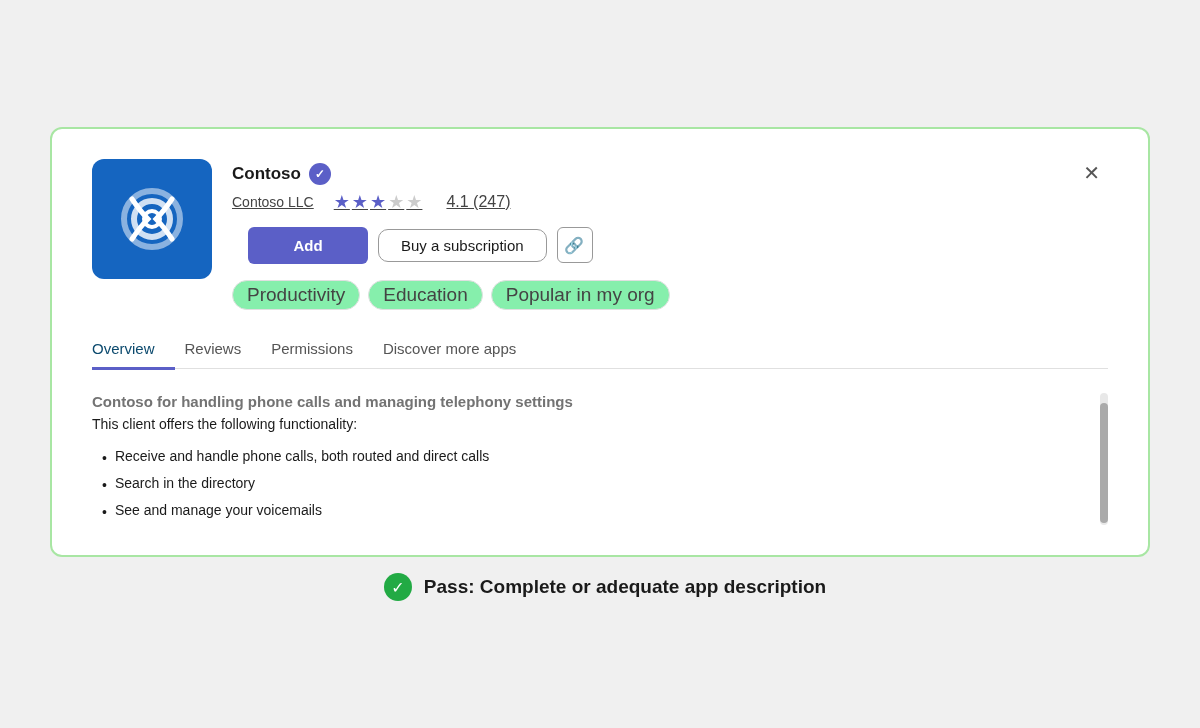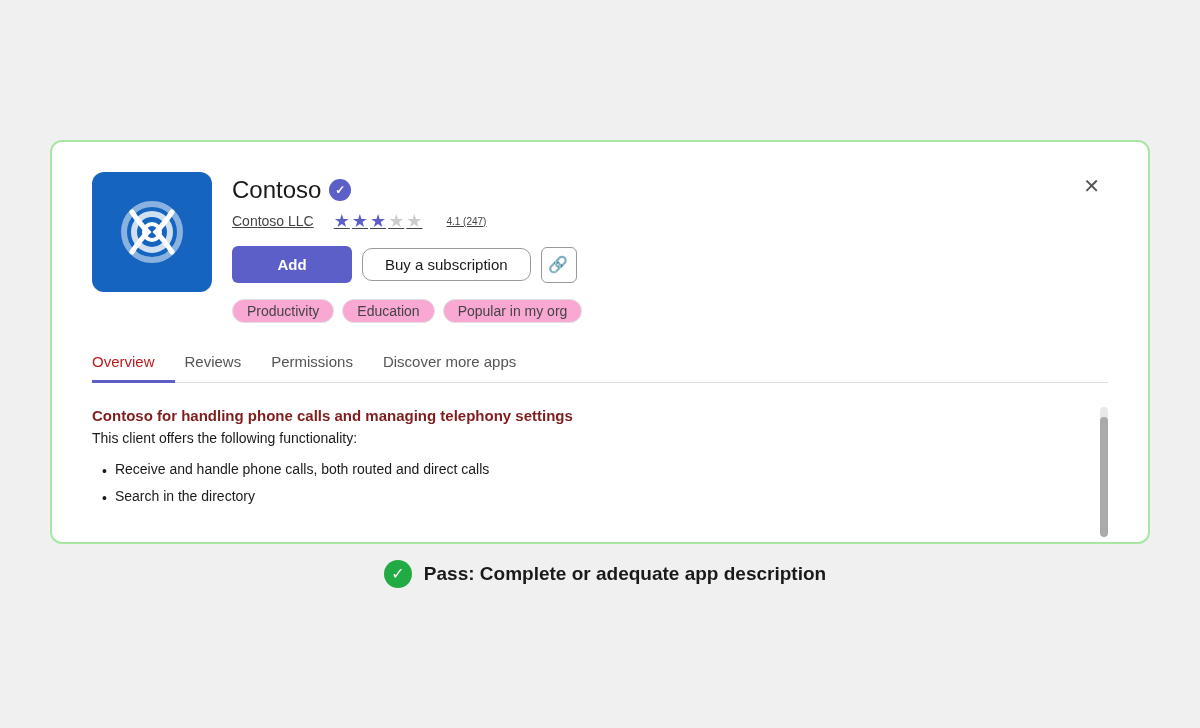--- a/index.html
+++ b/index.html
@@ -56,22 +56,22 @@
     }
 
     .app-title-row {
       display: flex;
       align-items: center;
       gap: 8px;
       margin-bottom: 6px;
     }
 
     .app-name {
-      font-size: 24px;
-      font-weight: 400;
+      font-size: 17px;
+      font-weight: 700;
       color: #1a1a1a;
     }
 
     .verified-icon {
       width: 22px;
       height: 22px;
       background: #5b5fc7;
       border-radius: 50%;
       display: flex;
       align-items: center;
@@ -99,41 +99,42 @@
 
     .star {
       font-size: 18px;
     }
 
     .star.filled { color: #5b5fc7; }
     .star.empty { color: #ccc; }
 
     .rating-text {
       color: #444;
-      font-size: 10px;
+      font-size: 16px;
       margin-left: 4px;
     }
 
     .action-row {
       display: flex;
       align-items: center;
       gap: 10px;
       margin-bottom: 16px;
     }
 
     .btn-add {
       background: #5b5fc7;
       color: white;
       border: none;
       border-radius: 6px;
       padding: 10px 32px;
       font-size: 15px;
       font-weight: 600;
       cursor: pointer;
       min-width: 120px;
+      margin-left: 16px;
     }
 
     .btn-subscribe {
       background: white;
       color: #1a1a1a;
       border: 1.5px solid #999;
       border-radius: 10px;
       padding: 7px 22px;
       font-size: 15px;
       font-weight: 500;
@@ -153,25 +154,25 @@
       font-size: 16px;
       color: #555;
     }
 
     .tags-row {
       display: flex;
       gap: 8px;
     }
 
     .tag {
-      background: #f9a8d4;
+      background: #86efac;
       color: #444;
       border-radius: 20px;
       padding: 3px 14px;
-      font-size: 14px;
+      font-size: 19px;
       border: 1px solid #e0e0e0;
     }
 
     .close-btn {
       position: absolute;
       top: 0;
       right: 0;
       background: none;
       border: none;
       font-size: 20px;
@@ -197,21 +198,21 @@
       margin-bottom: -1.5px;
       margin-right: 10px;
       font-weight: 400;
       background: none;
       border-top: none;
       border-left: none;
       border-right: none;
     }
 
     .tab.active {
-      color: #b91c1c;
+      color: #0c4a6e;
       border-bottom: 3px solid #5b5fc7;
       font-weight: 500;
     }
 
     .content-area {
       display: flex;
       padding-top: 24px;
     }
 
     .main-content {
@@ -232,21 +233,21 @@
       height: 120px;
       background: #aaa;
       border-radius: 4px;
       position: absolute;
       top: 10px;
     }
 
     .section-title {
       font-size: 15px;
       font-weight: 700;
-      color: #7f1d1d;
+      color: #737373;
       margin-bottom: 3px;
     }
 
     .section-body {
       font-size: 14px;
       color: #1a1a1a;
       line-height: 1.6;
       margin-bottom: 4px;
     }
 
@@ -364,20 +365,23 @@
     <div class="main-content">
       <p class="section-title">Contoso for handling phone calls and managing telephony settings</p>
       <p class="section-body">This client offers the following functionality:</p>
       <ul class="bullet-list">
         <li>
             <span>Receive and handle phone calls, both routed and direct calls</span>
           </li>
         <li>
             <span>Search in the directory</span>
           </li>
+        <li>
+            <span>See and manage your voicemails</span>
+          </li>
       </ul>
     </div>
     <div class="scrollbar">
       <div class="scrollbar-thumb"></div>
     </div>
   </div>
 
 </div>
 
 <div class="pass-row">

